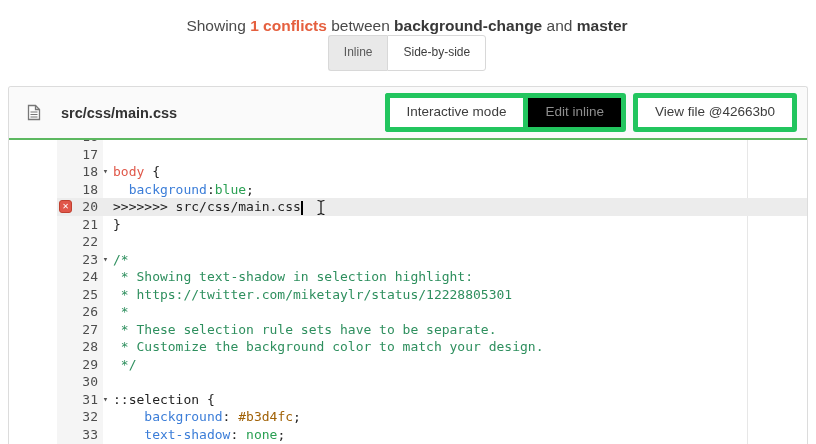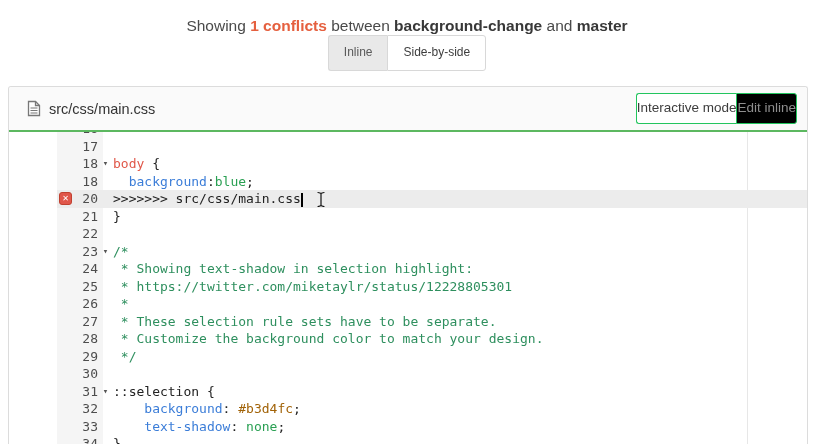--- a/index.html
+++ b/index.html
@@ -34,28 +34,28 @@
   .file-panel {
     margin:0 8px; border:1px solid #dcdcdc;
     border-bottom:none; border-radius:3px 3px 0 0;
   }
   .file-header {
     display:flex; justify-content:space-between; align-items:center;
     background:#fafafa; padding:6px 10px 6px 18px;
     border-radius:3px 3px 0 0;
   }
   .file-title { display:flex; align-items:center; gap:8px; }
-  .file-path { font-weight:400; font-size:14.5px; color:#333; }
+  .file-path { font-weight:700; font-size:14.5px; color:#333;margin-left:12px; }
   .file-icon svg { display:block; }
   .file-actions { display:flex; align-items:center; gap:7px; }
   .btn-group { display:flex; }
   .btn {
     font-family:inherit; font-size:13.5px; color:#3d3d3d;
-    background:#fff; border:1px solid #22c55e;
-    padding:6px 0 7px; border-radius:3px; cursor:pointer; line-height:16px;
+    background:#fff; border:5px solid #22c55e;
+    padding:6px 17px 7px; border-radius:3px; cursor:pointer; line-height:16px;
   }
   .btn-group .btn:first-child { border-radius:3px 0 0 3px; border-right:none; }
   .btn-group .btn:last-child  { border-radius:0 3px 3px 0; }
   .btn.active { background:#000000; color:#8e8e8e; }
 
   .green-divider { height:2px; background:#5cb860; }
 
   
   .code-editor {
     position:relative; height:329px; overflow:hidden;
@@ -117,20 +117,21 @@
           <path d="M3.5 8 h7 M3.5 10.5 h7 M3.5 13 h7" stroke="#777" stroke-width="1.1"></path>
         </svg>
       </span>
       <span class="file-path">src/css/main.css</span>
     </div>
     <div class="file-actions">
       <div class="btn-group">
         <button class="btn">Interactive mode</button>
         <button class="btn active">Edit inline</button>
       </div>
+      <button class="btn">View file @42663b0</button>
     </div>
   </div>
   <div class="green-divider"></div>
   <div class="code-editor">
     <div class="gutter-bg"></div>
     <div class="ruler"></div>
     <div id="code-lines">
         <div class="line">
           <span class="ln-marker"></span>
           <span class="ln-num">16</span>

